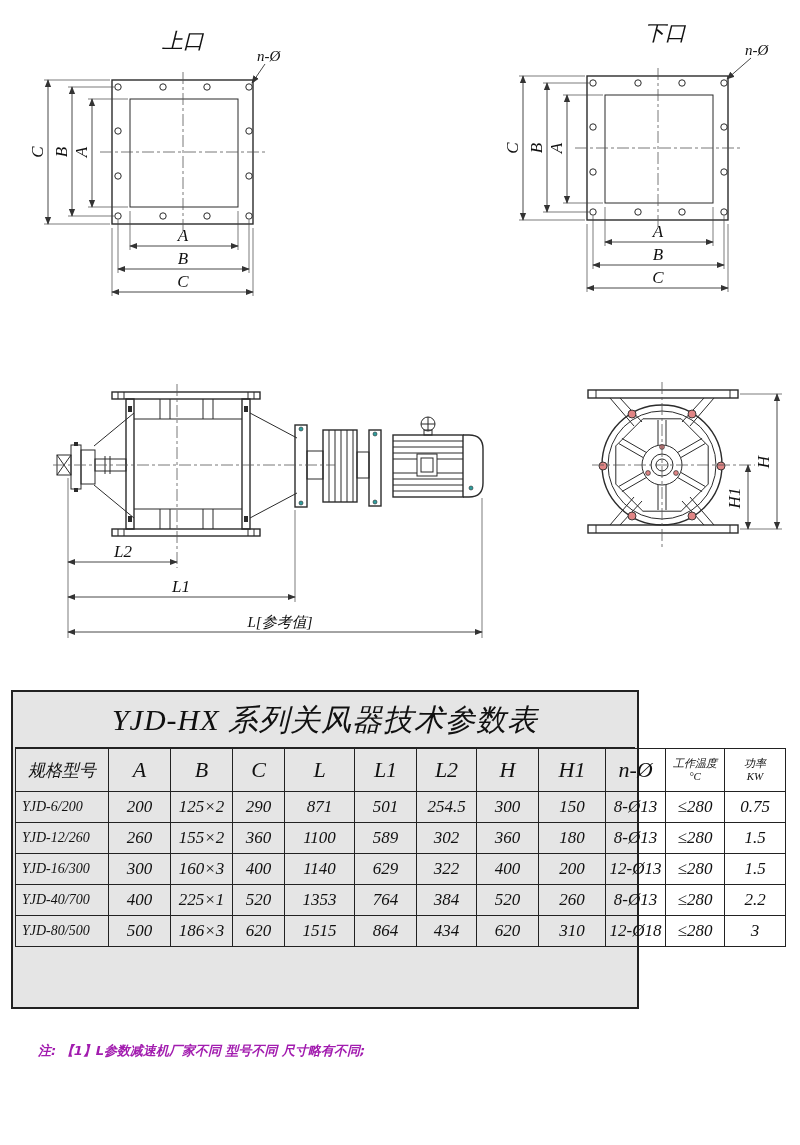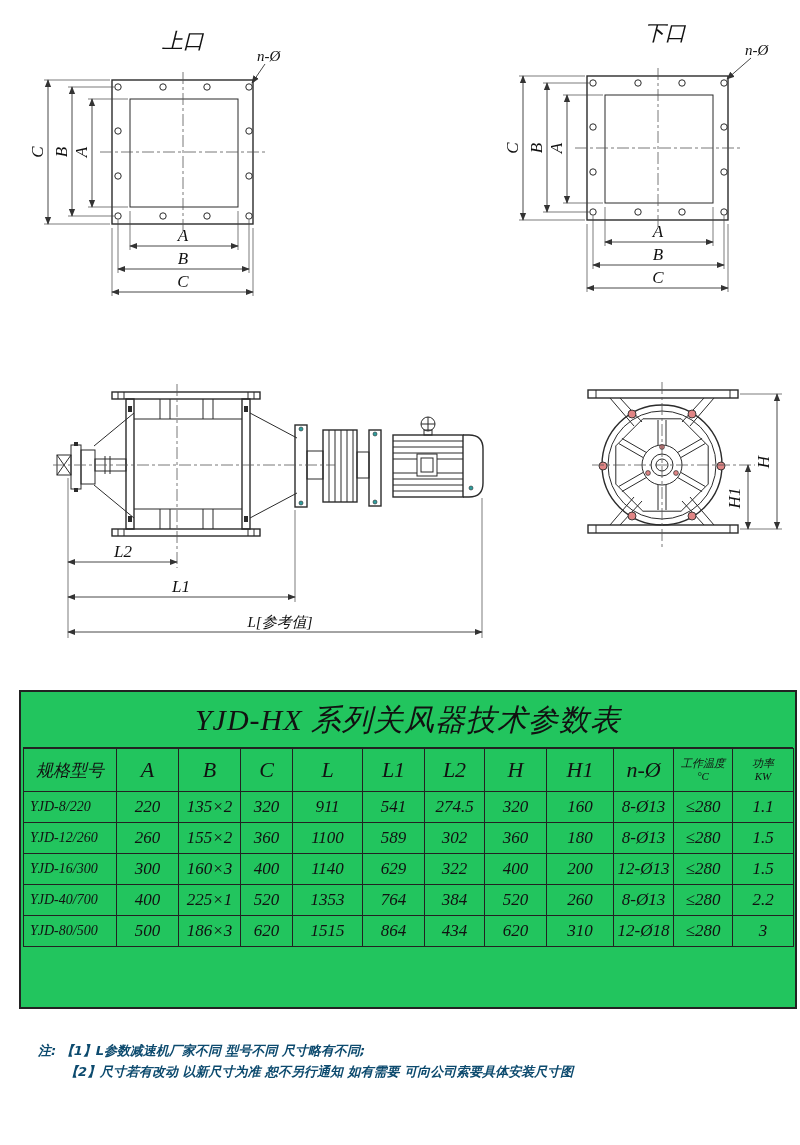--- a/index.html
+++ b/index.html
@@ -14,22 +14,22 @@
   svg .cl   { stroke:#555; stroke-width:0.8; fill:none; stroke-dasharray:12 3 3 3; }
   svg .ext  { stroke:#444; stroke-width:0.7; fill:none; }
   svg .dim  { stroke:#333; stroke-width:0.9; fill:none; }
   svg .fill { fill:#2b2b2b; stroke:none; }
   svg text  { font-family:"Liberation Serif","DejaVu Serif",serif; fill:#111; stroke:none; }
   .dwg-title { font-size:21px; }
   .dim-lbl   { font-size:17px; }
   .dim-lbl-s { font-size:15px; }
 
   .param-table {
-    position:absolute; left:11px; top:690px; width:778px; height:319px;
-    border:2px solid #222; background:#22c55e; padding:2px;margin-left:8px;
+    position:absolute; left:11px; top:690px; width:628px; height:319px;
+    border:2px solid #222; background:#e5e5e5; padding:2px;
   }
   .tbl-title {
     height:54px; display:flex; align-items:center; justify-content:center;
     font-size:30px; letter-spacing:1px; border-bottom:1px solid #222;
   }
   .param-table table {
     width:770px; border-collapse:collapse; table-layout:fixed; margin:0 auto;
   }
   .param-table th, .param-table td {
     border:1px solid #222; text-align:center; overflow:hidden; white-space:nowrap;
@@ -37,21 +37,21 @@
   .param-table th { height:43px; font-size:22px; font-weight:normal; }
   .param-table th.cjk { font-size:17px;text-align:center; }
   .param-table th.small { font-size:11px; line-height:13px; }
   .param-table th.small span { display:block; }
   .param-table td { height:31px; font-size:17px; }
   .param-table td.model { text-align:left; padding-left:6px; font-size:14px; }
 
   .notes {
     position:absolute; left:38px; top:1040px; width:560px;
     font-family:"DejaVu Sans","Liberation Sans",sans-serif;
-    font-size:13px; font-weight:bold; line-height:21px; color:#0c4a6e;
+    font-size:13px; font-weight:bold; line-height:21px; color:#a21caf;
   }
   .notes .n2 { padding-left:27px; }
 </style>
 </head>
 <body>
 
 <div id="page">
 
   <svg style="left:20px; top:4px;" width="290" height="300" viewBox="0 0 290 300">
     <defs>
@@ -378,32 +378,32 @@
             <span>°C</span>
           </th>
           <th class="small">
             <span>功率</span>
             <span>KW</span>
           </th>
         </tr>
       </thead>
       <tbody>
         <tr>
-          <td class="model">YJD-8/220</td>
-          <td>220</td>
-            <td>135×2</td>
-          <td>320</td>
-            <td>911</td>
-          <td>541</td>
-            <td>274.5</td>
-          <td>320</td>
-            <td>160</td>
+          <td class="model">YJD-6/200</td>
+          <td>200</td>
+            <td>125×2</td>
+          <td>290</td>
+            <td>871</td>
+          <td>501</td>
+            <td>254.5</td>
+          <td>300</td>
+            <td>150</td>
           <td>8-Ø13</td>
             <td>≤280</td>
-          <td>1.1</td>
+          <td>0.75</td>
         </tr>
         <tr>
           <td class="model">YJD-12/260</td>
           <td>260</td>
             <td>155×2</td>
           <td>360</td>
             <td>1100</td>
           <td>589</td>
             <td>302</td>
           <td>360</td>
@@ -453,16 +453,15 @@
           <td>12-Ø18</td>
             <td>≤280</td>
           <td>3</td>
         </tr>
       </tbody>
     </table>
   </div>
 
   <div class="notes">
     <div class="n1"><span>注:</span> <span>【1】L参数减速机厂家不同 型号不同 尺寸略有不同;</span></div>
-    <div class="n2"><span>【2】尺寸若有改动 以新尺寸为准 恕不另行通知 如有需要 可向公司索要具体安装尺寸图</span></div>
   </div>
 
 </div>
 
 </body></html>

